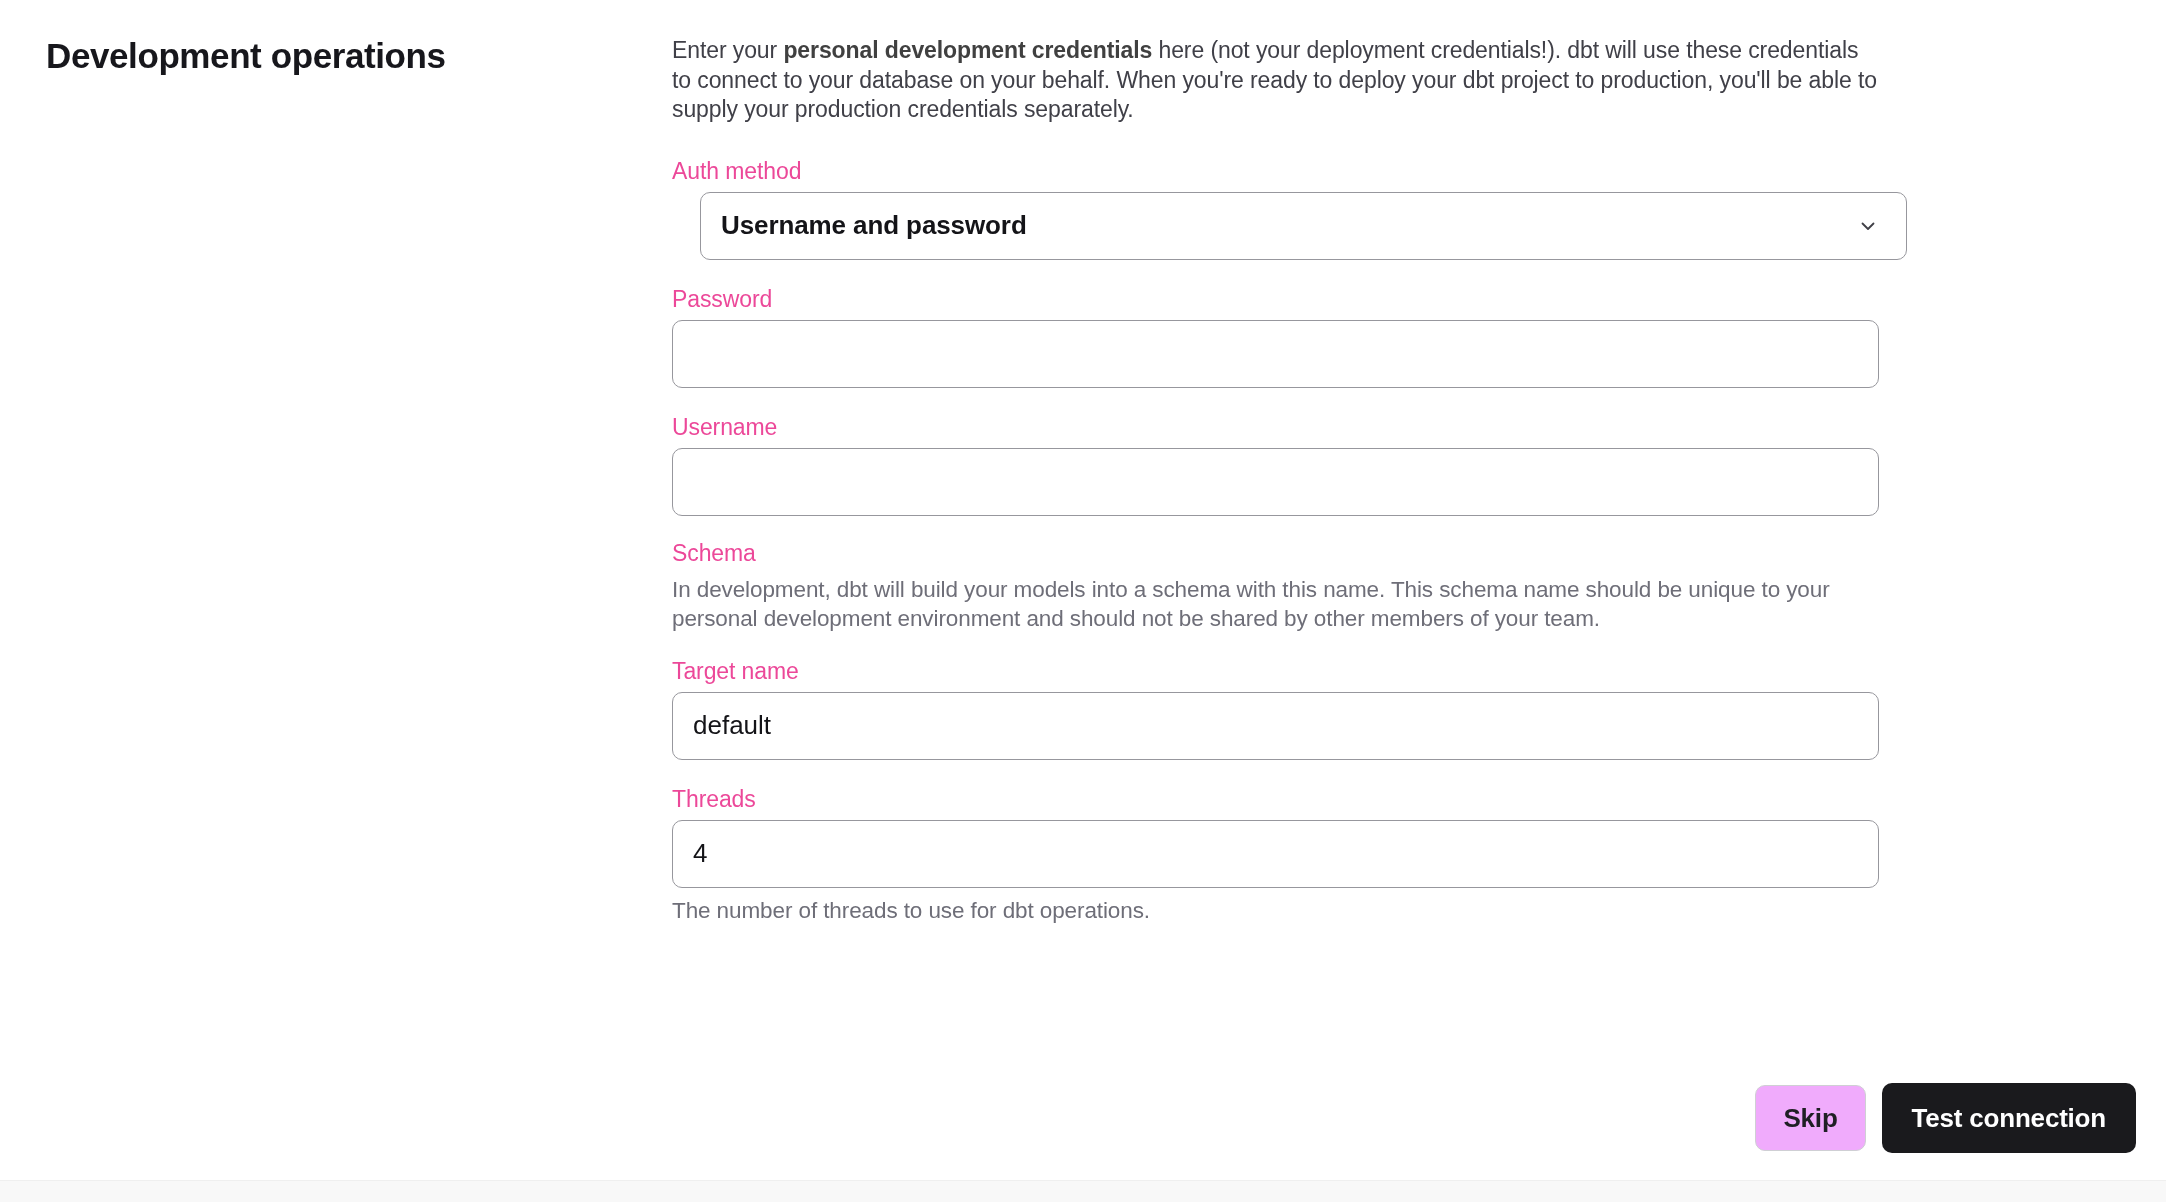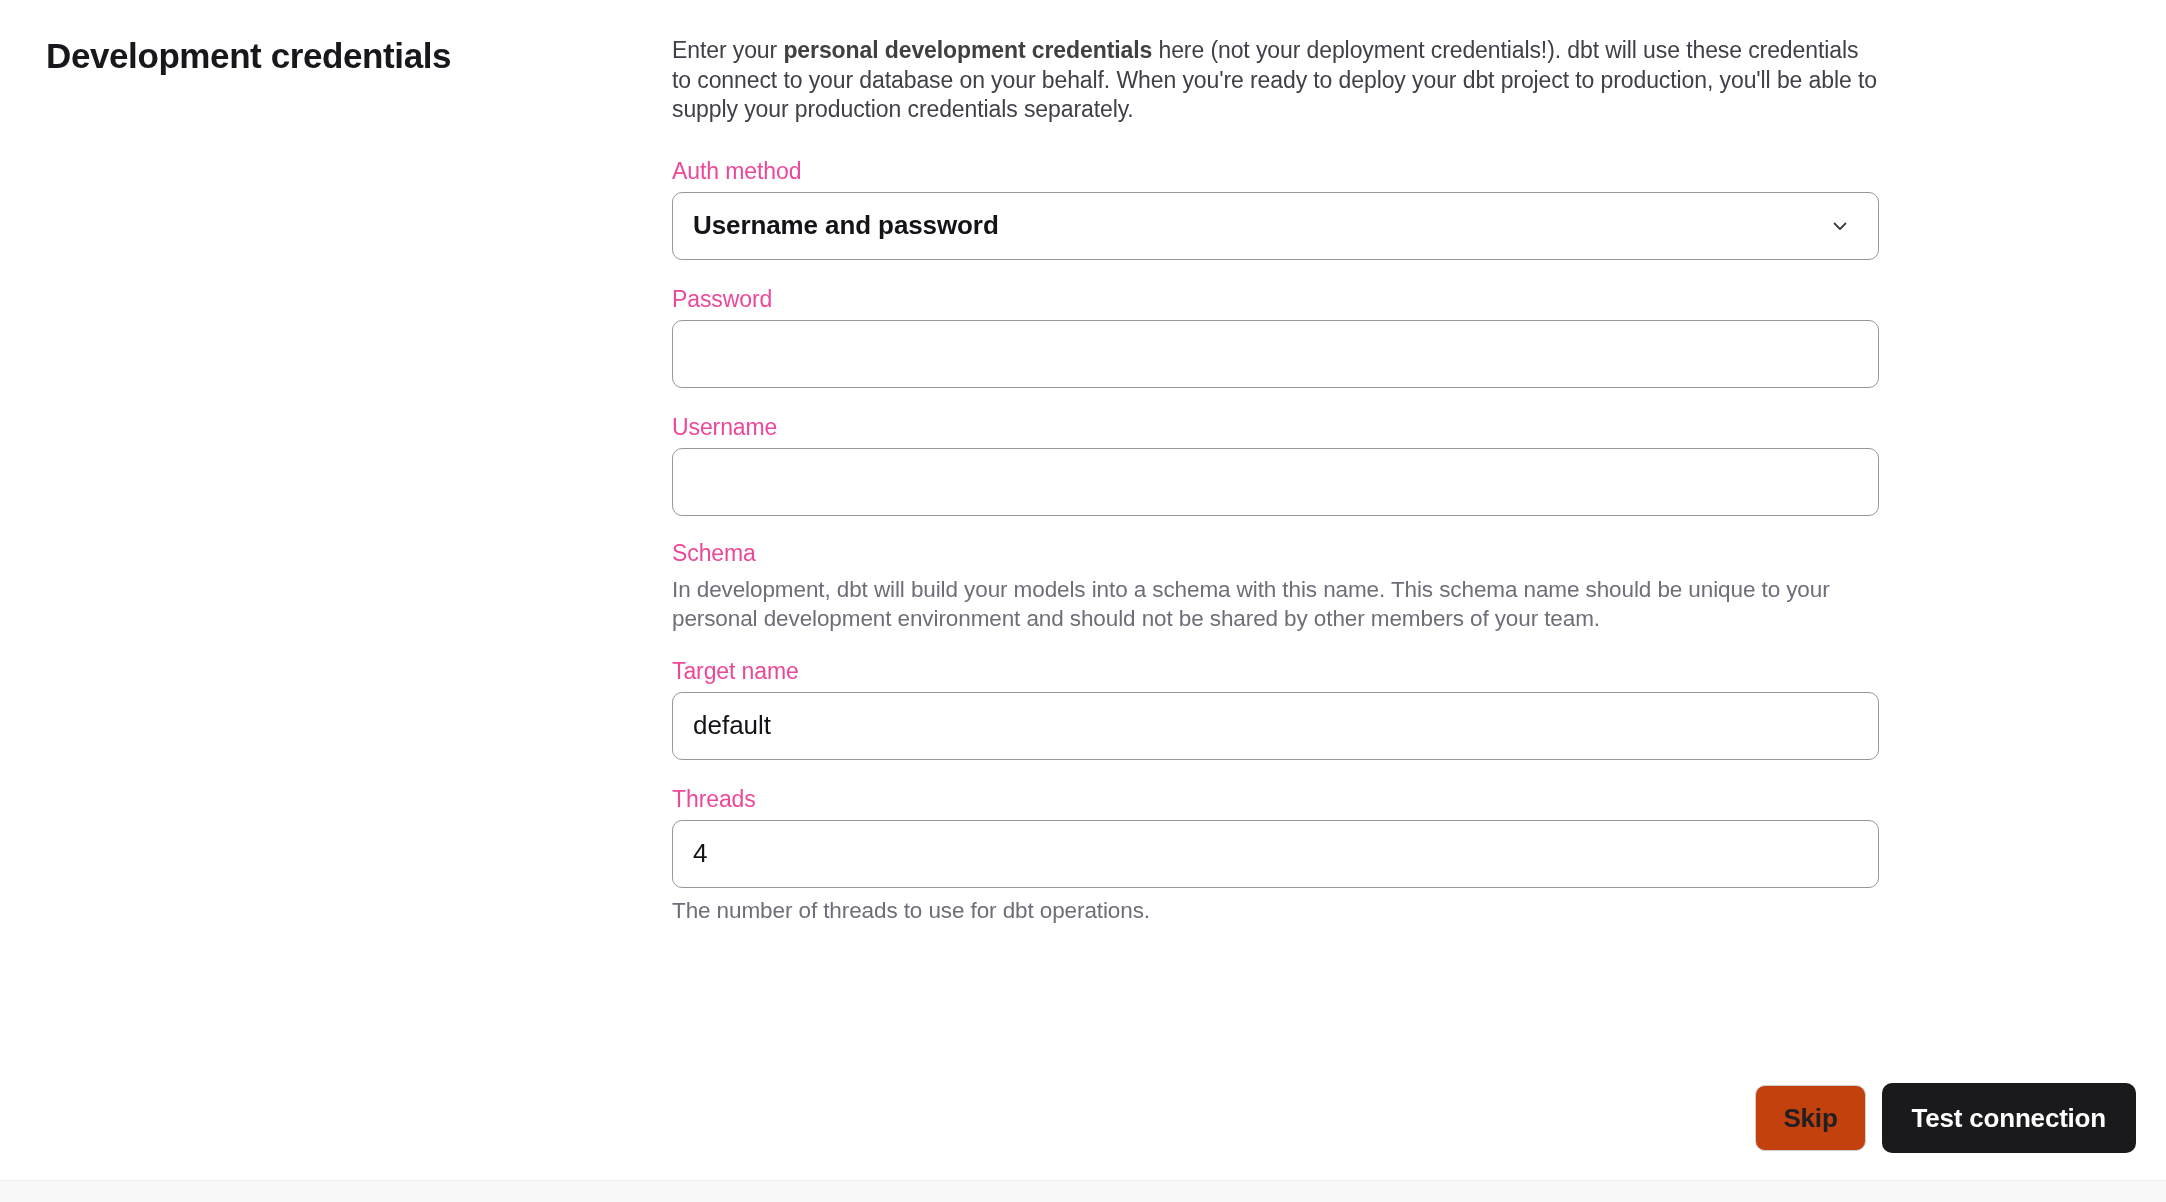--- a/index.html
+++ b/index.html
@@ -55,20 +55,21 @@
     font-size: 26px;
     color: #141418;
     padding: 0 20px;
     outline: none;
   }
   .select-box {
     display: flex;
     align-items: center;
     justify-content: space-between;
     cursor: pointer;
+    margin-left: 28px;
   }
   .select-value { font-weight: 600; color: #141418; letter-spacing: -0.1px; }
   .chevron { flex: 0 0 auto; margin-right: 6px; display: flex; align-items: center; }
   .helper {
     font-size: 22.5px;
     line-height: 29.5px;
     color: #6e6e78;
     margin-top: 8px;
     letter-spacing: -0.1px;
   }
@@ -84,21 +85,21 @@
     font-family: "Liberation Sans", sans-serif;
     font-size: 26px;
     font-weight: 600;
     border-radius: 10px;
     cursor: pointer;
     letter-spacing: -0.2px;
   }
   .btn-secondary {
     height: 66px;
     padding: 0 27px;
-    background: #c2410c;
+    background: #f0abfc;
     color: #1f1f24;
     border: 1.5px solid #cfcfd4;
   }
   .btn-primary {
     height: 70px;
     padding: 9px 30px;
     background: #1a1a1d;
     color: #ffffff;
     border: none;
   }
@@ -109,21 +110,21 @@
     background: #f8f8f8;
     border-top: 1px solid #efefef;
   }
 </style>
 </head>
 <body>
 
 <div class="layout">
 
   <div class="title-col">
-    <h1 class="page-title">Development credentials</h1>
+    <h1 class="page-title">Development operations</h1>
   </div>
 
   <div class="form-col">
 
     <p class="intro"><span>Enter your </span><b>personal development credentials</b><span> here (not your deployment credentials!). dbt will use these credentials to connect to your database on your behalf. When you're ready to deploy your dbt project to production, you'll be able to supply your production credentials separately.</span></p>
 
     <div class="field first">
       <label class="field-label">Auth method</label>
       <div class="select-box">
         <span class="select-value">Username and password</span>

